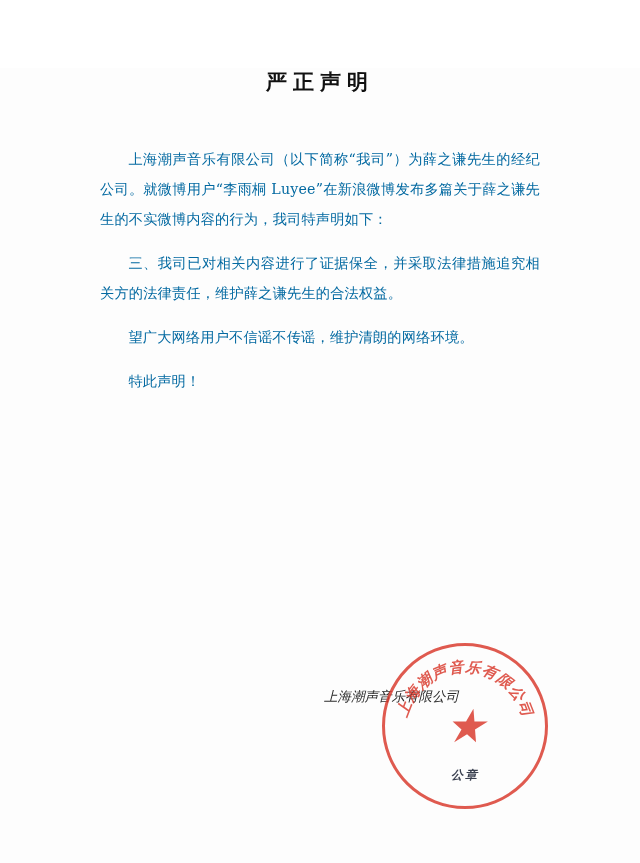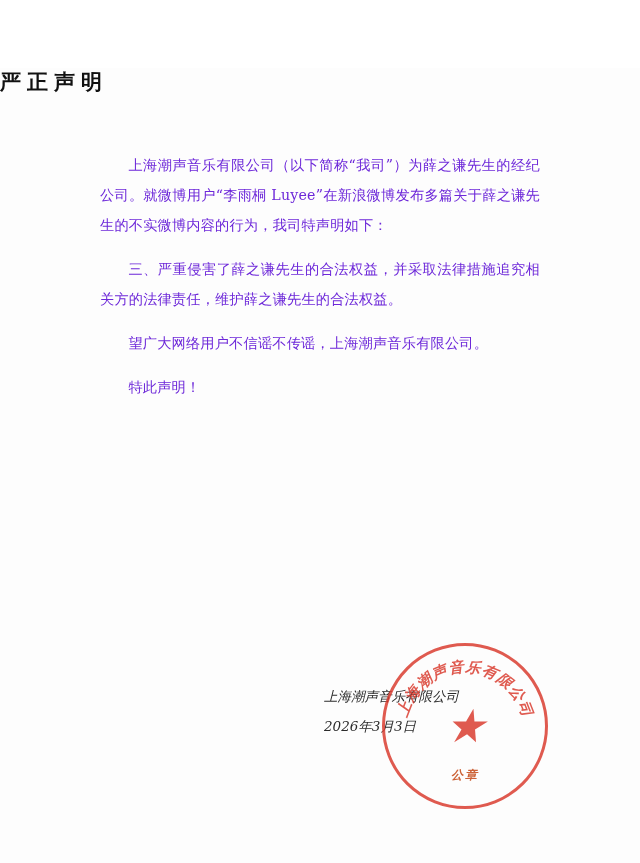--- a/index.html
+++ b/index.html
@@ -15,41 +15,42 @@
     color: #1a1a1a;
   }
   .page {
     position: relative;
     width: 640px;
     height: 863px;
     background: #fdfdfd;
     box-sizing: border-box;
   }
   .doc-title {
+    text-align: center;
     font-size: 21px;
     font-weight: bold;
     letter-spacing: 6px;
     margin-top: 68px;
-    margin-bottom: 12px;
+    margin-bottom: 6px;
     color: #111111;
     font-family: "DejaVu Serif", "Liberation Serif", serif;
   }
   .body-wrap {
     margin: 0 auto;
     padding-top: 42px;
     width: 440px;
   }
   .para {
     font-size: 14.2px;
     line-height: 30px;
     text-align: justify;
     text-justify: inter-ideograph;
     margin: 0 0 14px 0;
     text-indent: 2em;
-    color: #6d28d9;
+    color: #0369a1;
     letter-spacing: 0.2px;
   }
   .para.last {
     margin-bottom: 6px;
   }
   .stamp-area {
     position: absolute;
     right: 66px;
     bottom: 108px;
     width: 250px;
@@ -107,45 +108,44 @@
     font-family: "DejaVu Serif", "Liberation Serif", serif;
     font-weight: bold;
     letter-spacing: 1px;
   }
   .seal-bottom {
     position: absolute;
     left: 0;
     right: 0;
     bottom: 22px;
     text-align: center;
-    color: #c2410c;
+    color: #0f172a;
     font-size: 12px;
     letter-spacing: 2px;
     font-weight: bold;
   }
 </style>
 </head>
 <body>
 
 <div class="page">
 
   <h1 class="doc-title">严正声明</h1>
 
   <div class="body-wrap">
     <p class="para">上海潮声音乐有限公司（以下简称“我司”）为薛之谦先生的经纪公司。就微博用户“李雨桐 Luyee”在新浪微博发布多篇关于薛之谦先生的不实微博内容的行为，我司特声明如下：</p>
-    <p class="para">三、严重侵害了薛之谦先生的合法权益，并采取法律措施追究相关方的法律责任，维护薛之谦先生的合法权益。</p>
-    <p class="para">望广大网络用户不信谣不传谣，上海潮声音乐有限公司。</p>
+    <p class="para">三、我司已对相关内容进行了证据保全，并采取法律措施追究相关方的法律责任，维护薛之谦先生的合法权益。</p>
+    <p class="para">望广大网络用户不信谣不传谣，维护清朗的网络环境。</p>
     <p class="para last">特此声明！</p>
   </div>
 
   <div class="stamp-area">
 
     <div class="sign-lines">
       <div>上海潮声音乐有限公司</div>
-      <div>2026年3月3日</div>
     </div>
 
     <div class="seal">
       <div class="seal-inner">
         <svg class="seal-arc" viewBox="0 0 160 160">
           <defs>
             <path id="arcpath" d="M 20,86 A 60,60 0 0 1 140,86"></path>
           </defs>
           <text>
             <textPath href="#arcpath" startOffset="50%" text-anchor="middle">上海潮声音乐有限公司</textPath>

